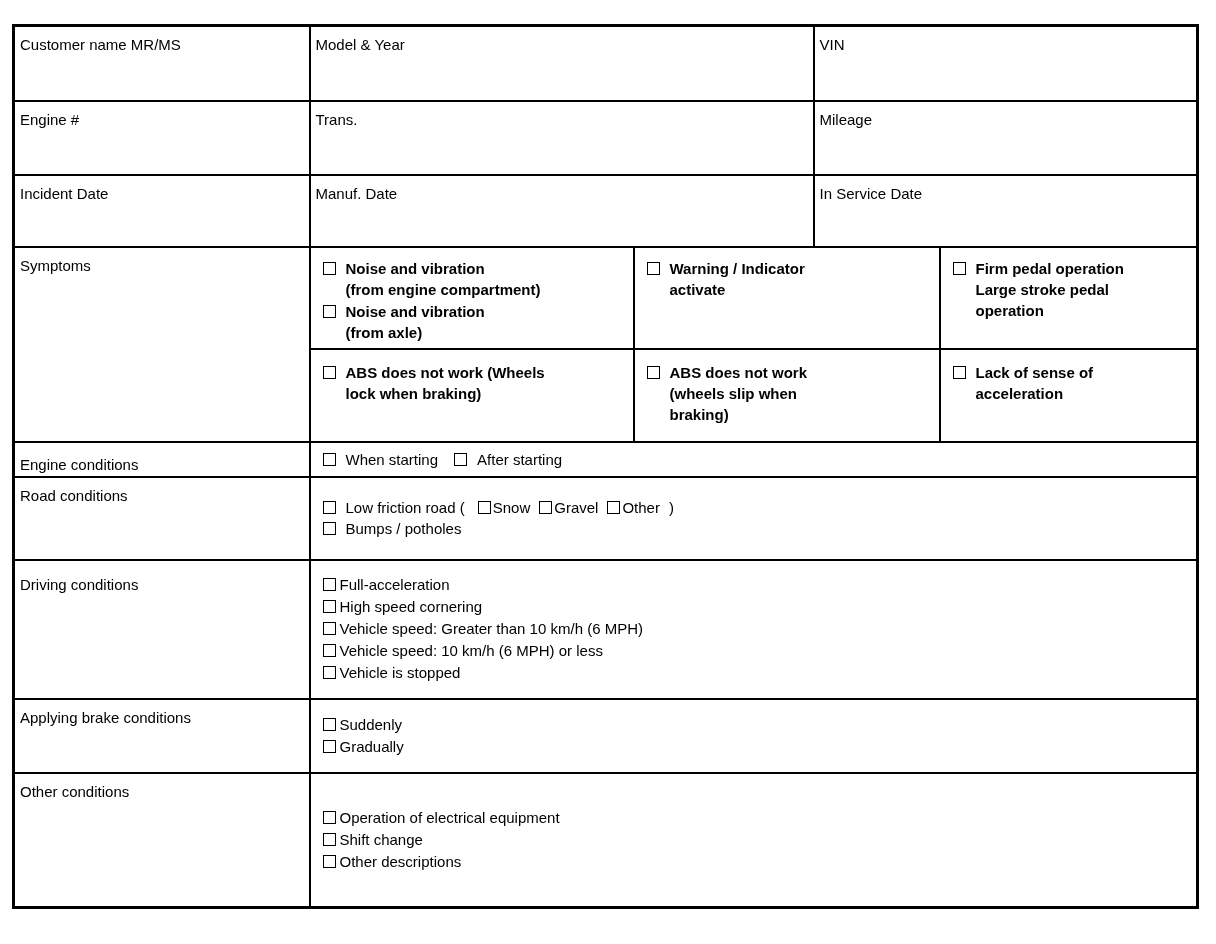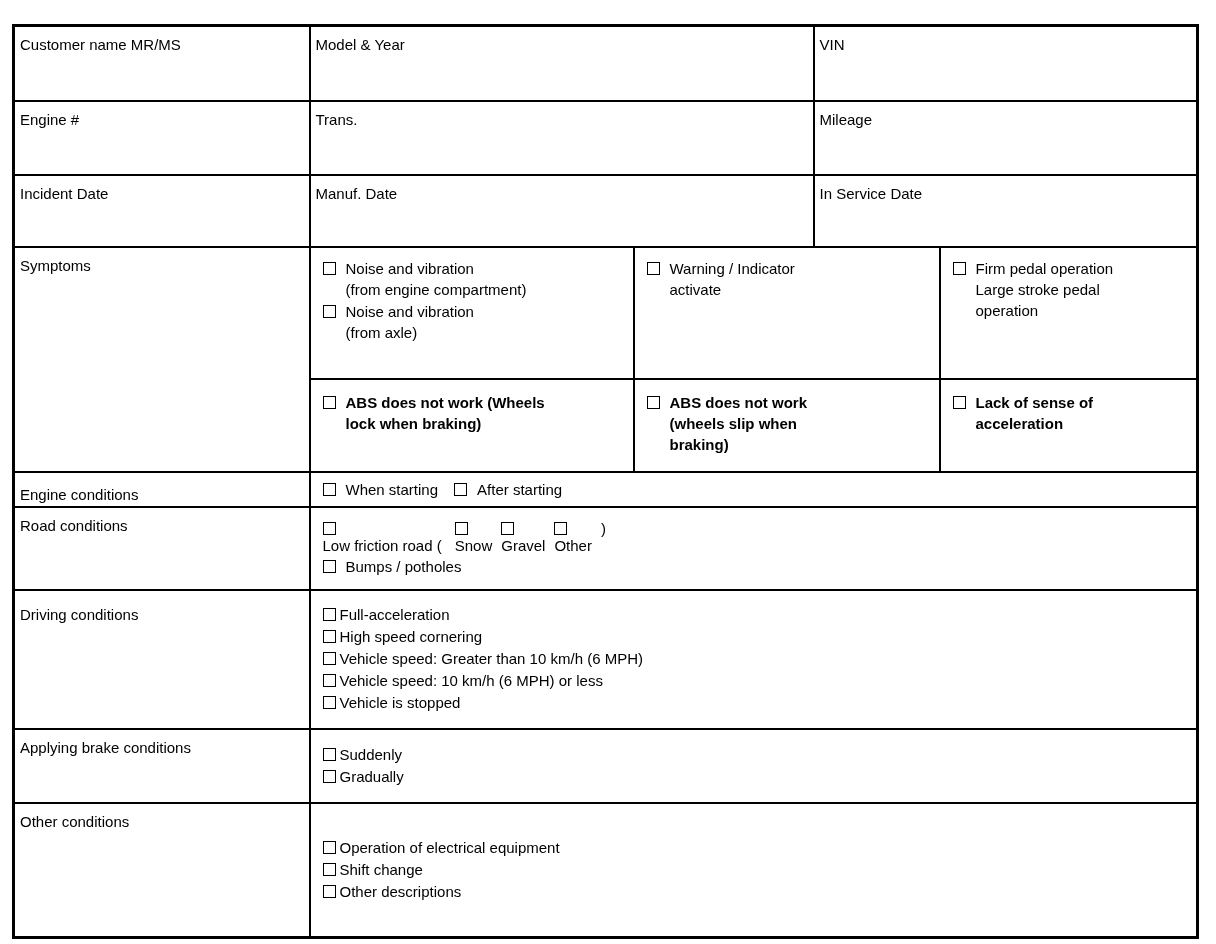--- a/index.html
+++ b/index.html
@@ -1,31 +1,31 @@
 <!DOCTYPE html>
 <html><head>
 <meta charset="utf-8">
 <style>
   html,body{margin:0;padding:0;background:#fff;}
   body{width:1216px;height:944px;font-family:"Liberation Sans","DejaVu Sans",sans-serif;color:#000;}
   .page{position:relative;width:1216px;height:944px;background:#fff;}
   table.form{border-collapse:collapse;table-layout:fixed;position:absolute;left:12px;top:24px;width:1184px;background:#fff;border:3px solid #000;}
   td{border:2px solid #000;padding:0;vertical-align:top;overflow:hidden;}
   .lbl-cell{padding:8px 6px 0 5px;font-size:15px;line-height:19px;}
-  .sym-cell{padding:10px 14px 0 12px;}
+  .sym-cell{padding:10px 14px 0 12px;font-weight:bold;}
   .sym-cell2{padding:12px 6px 0 12px;font-weight:bold;}
   .cond-cell{vertical-align:middle;padding:2px 16px 2px 12px;}
   .chk-item{display:flex;align-items:flex-start;margin:0 0 1px 0;font-size:15px;line-height:21px;}
   .cb{flex:0 0 auto;display:inline-block;width:11px;height:11px;border:1.5px solid #000;background:#fff;margin:4px 10px 0 0;}
   .cb.tight{margin-right:4px;}
   .cb.glued{margin-right:2px;}
   .opt-label{white-space:pre-line;}
   .inline-row{display:flex;align-items:flex-start;font-size:15px;line-height:21px;flex-wrap:nowrap;}
   .inline-item{display:inline-flex;align-items:flex-start;margin-right:16px;}
-  .inline-item.snug{margin-right:9px;flex-direction:column;}
+  .inline-item.snug{margin-right:9px;}
   .inline-item.last{margin-right:0;}
   .paren{margin-right:4px;}
 </style>
 </head>
 <body>
 
 <div class="page">
   <table class="form">
     <colgroup>
       <col style="width:296px">
@@ -47,21 +47,21 @@
       <td class="lbl-cell" colspan="2"><span>Trans.</span></td>
       <td class="lbl-cell" colspan="2"><span>Mileage</span></td>
     </tr>
 
     <tr style="height:72px">
       <td class="lbl-cell"><span>Incident Date</span></td>
       <td class="lbl-cell" colspan="2"><span>Manuf. Date</span></td>
       <td class="lbl-cell" colspan="2"><span>In Service Date</span></td>
     </tr>
 
-    <tr style="height:132px">
+    <tr style="height:102px">
       <td class="lbl-cell" rowspan="2"><span>Symptoms</span></td>
       <td class="sym-cell">
         <div class="chk-item">
           <span class="cb"></span>
           <span class="opt-label">Noise and vibration
 (from engine compartment)</span>
         </div>
         <div class="chk-item">
           <span class="cb"></span>
           <span class="opt-label">Noise and vibration

